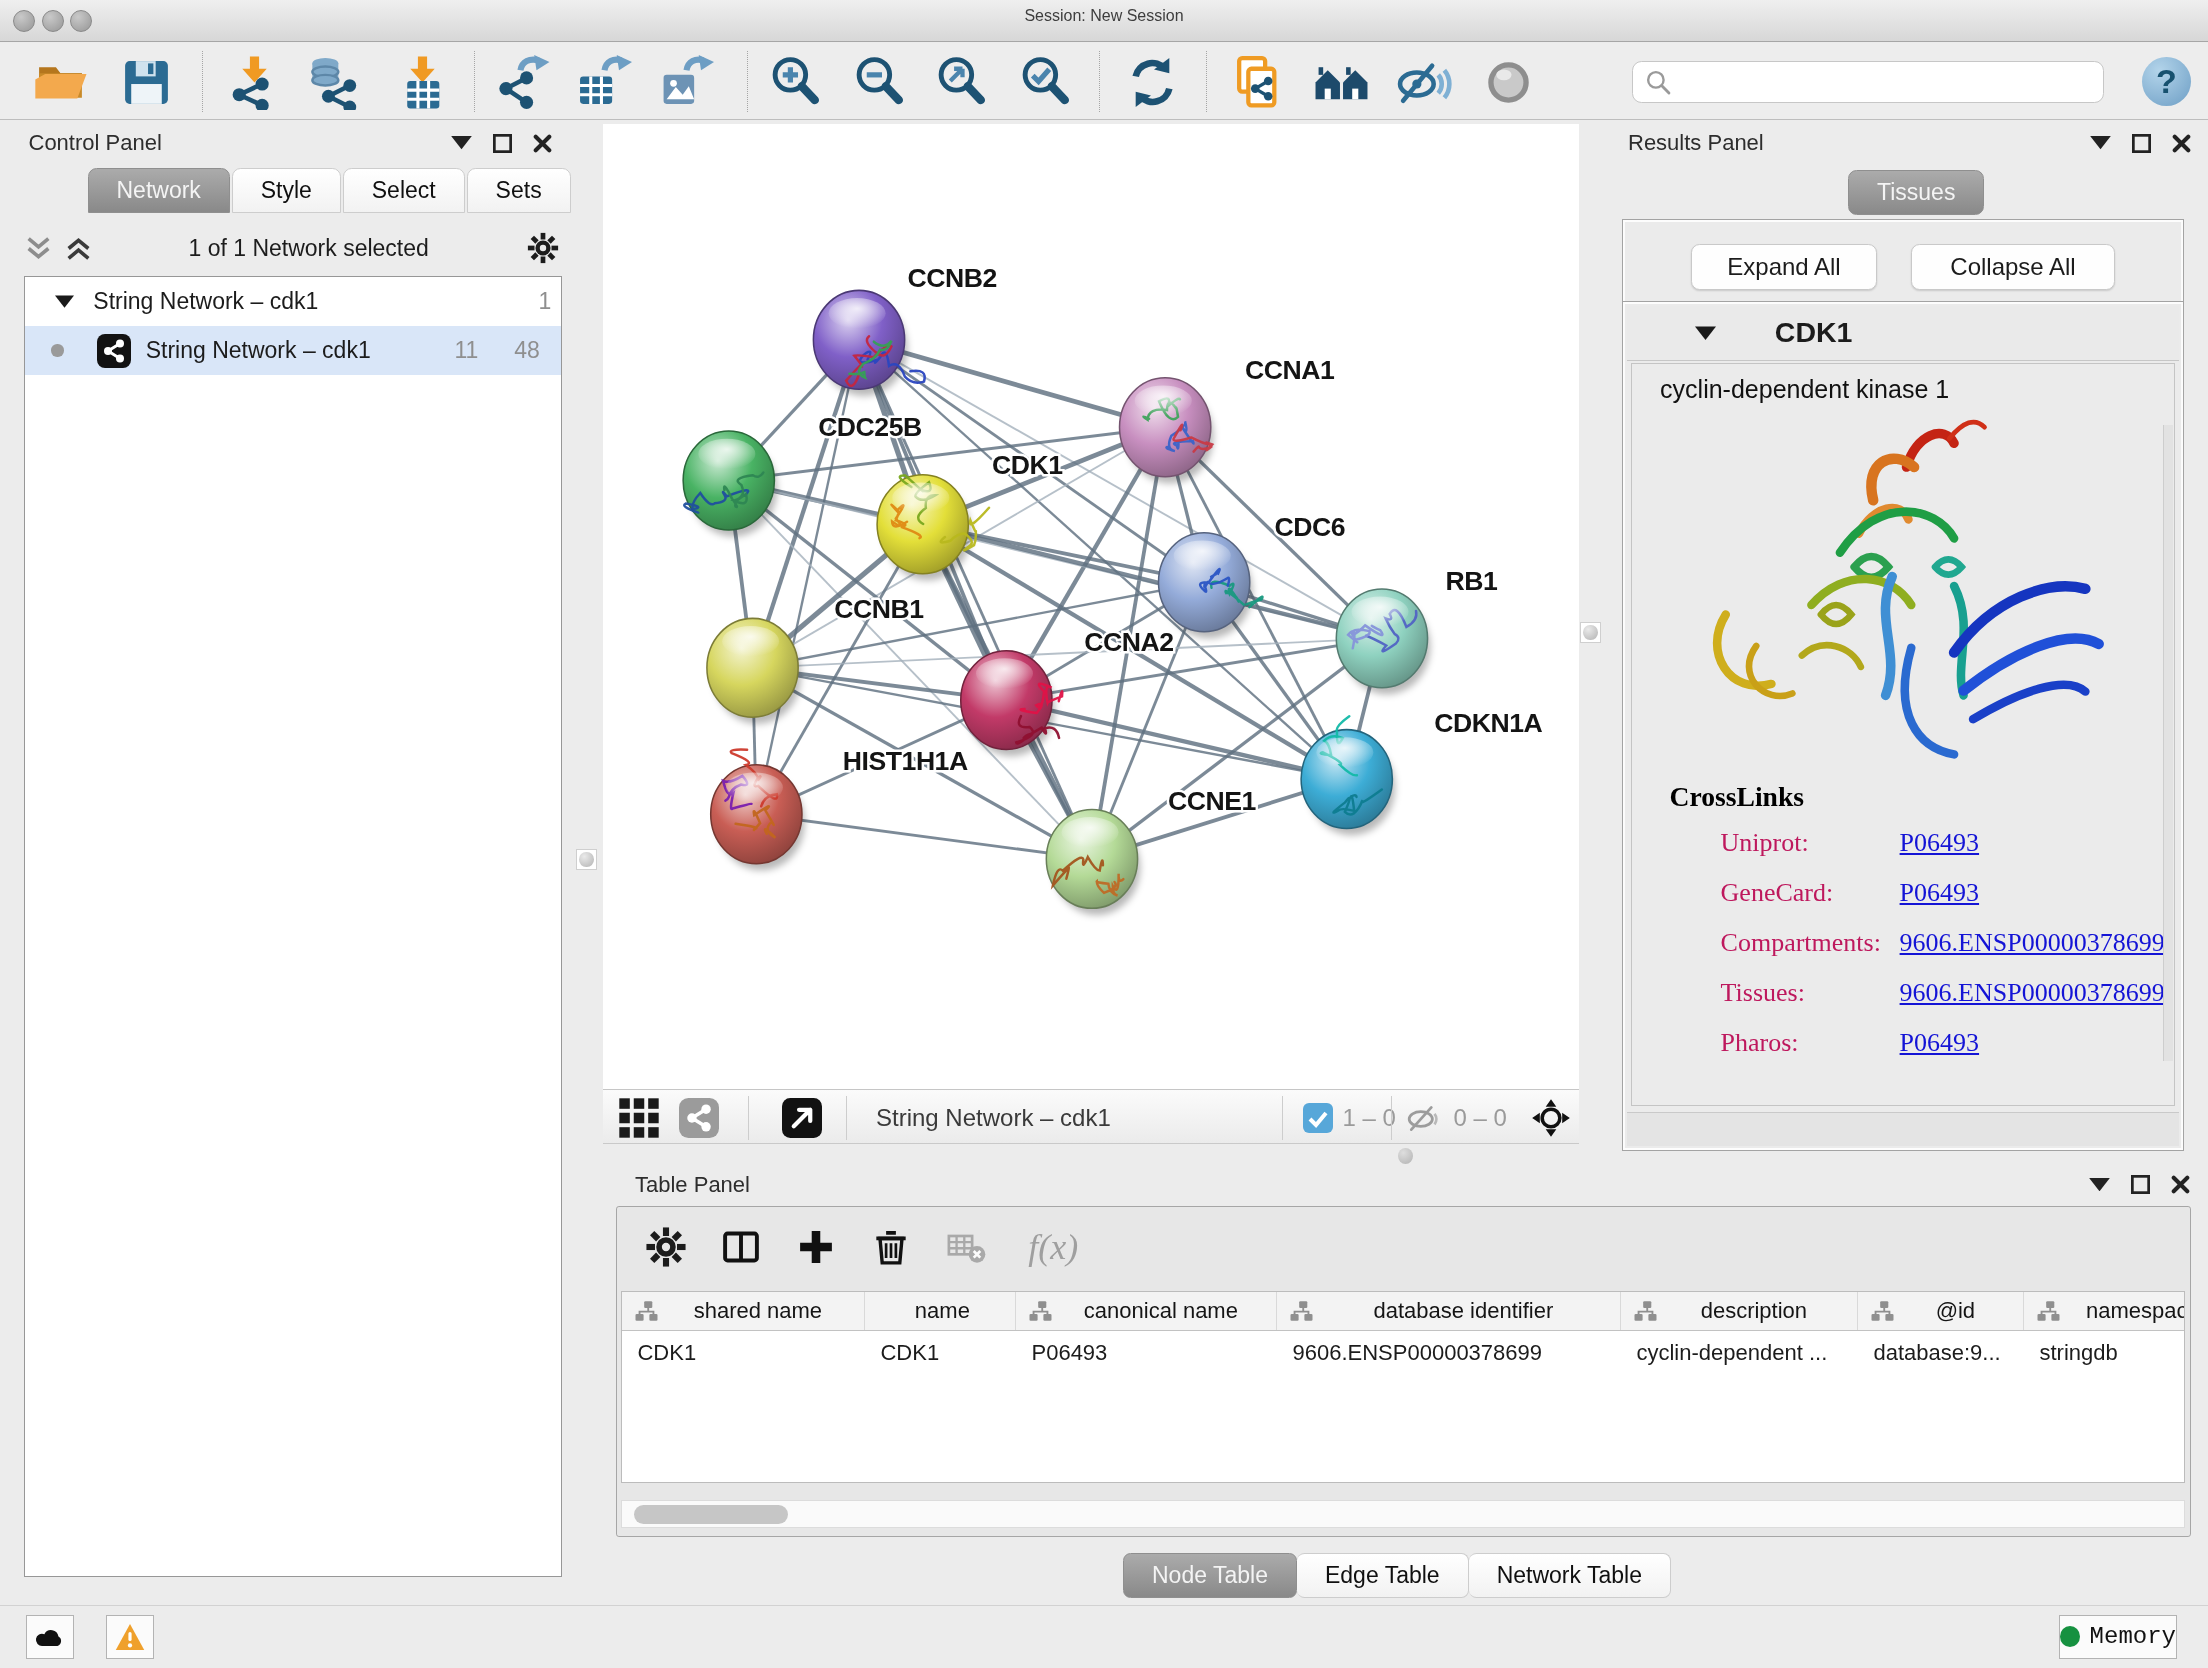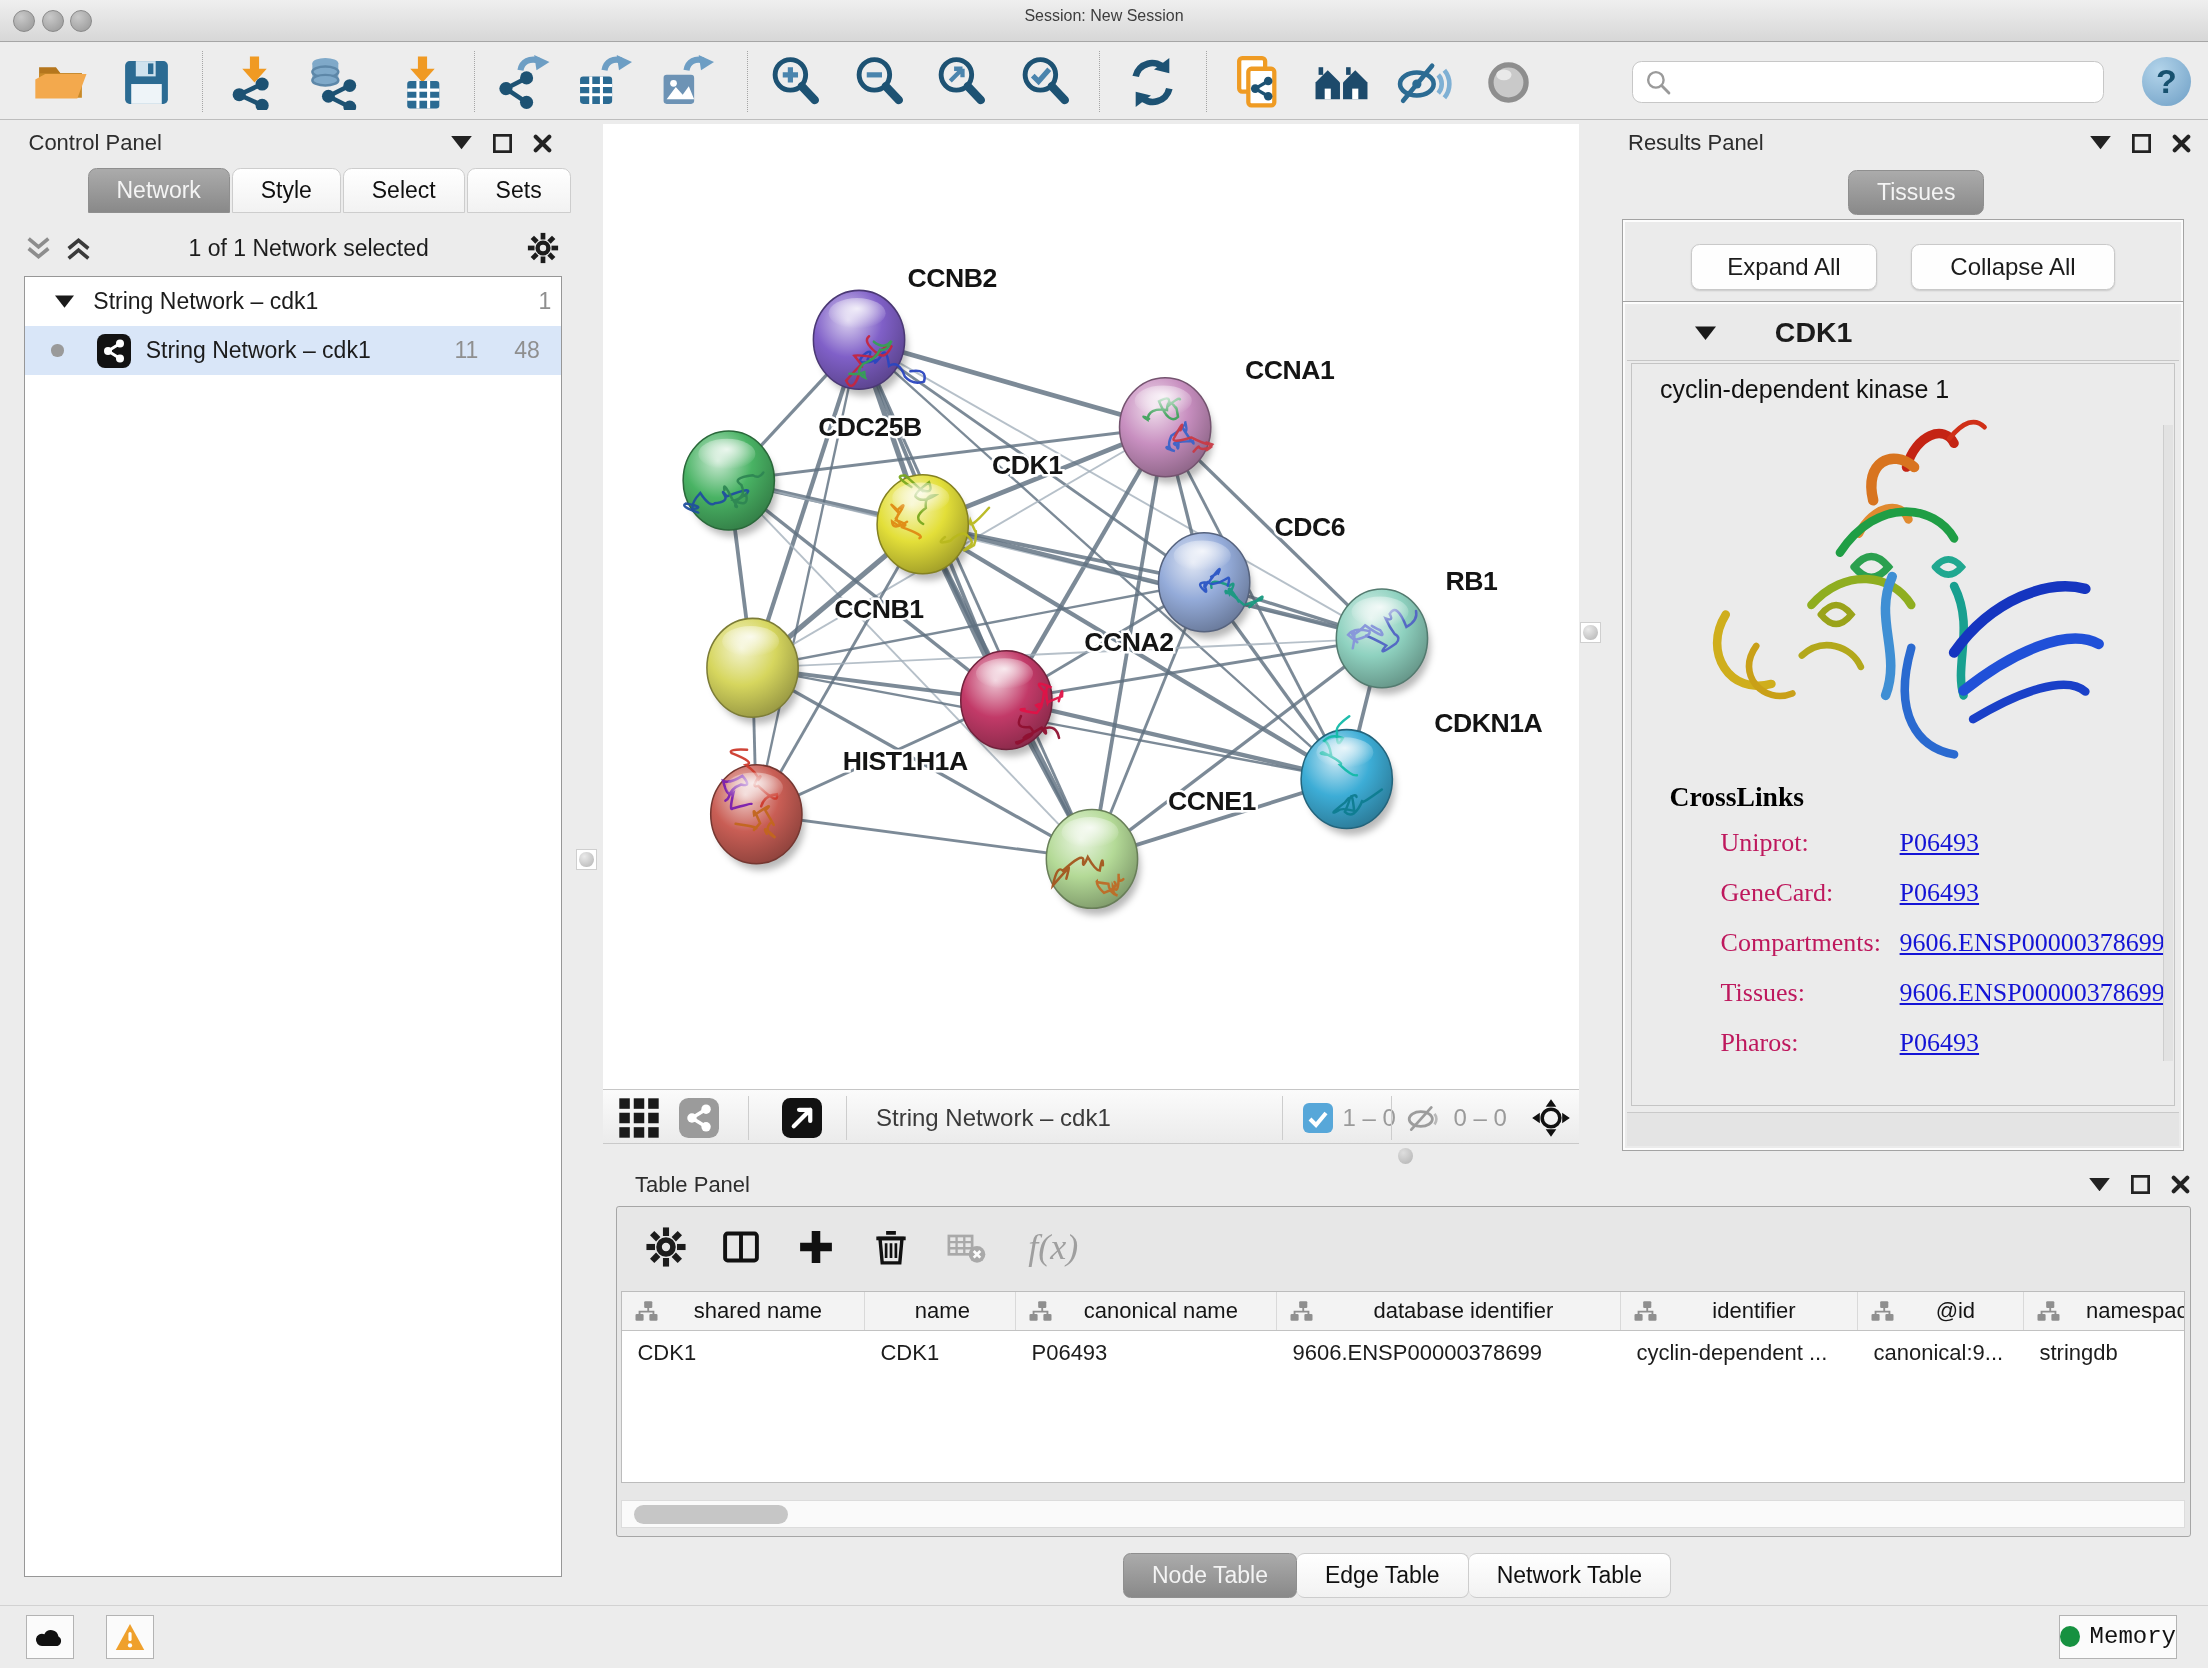--- a/index.html
+++ b/index.html
@@ -787,21 +787,21 @@
             </div>
             <div class="th" style="width: 237px;">
               <svg width="25" height="22" viewBox="0 0 21 19">
                 <g fill="#8f8f8f">
                   <rect x="8.5" y="1" width="7" height="6" rx="1"></rect>
                   <rect x="1" y="12" width="7" height="6" rx="1"></rect>
                   <rect x="13" y="12" width="7" height="6" rx="1"></rect>
                 </g>
                 <path d="M12 7 v3 M4.5 12 v-2 h12 v2" stroke="#8f8f8f" stroke-width="1.6" fill="none"></path>
               </svg>
-              <span>identifier</span>
+              <span>description</span>
             </div>
             <div class="th" style="width: 166px;">
               <svg width="25" height="22" viewBox="0 0 21 19">
                 <g fill="#8f8f8f">
                   <rect x="8.5" y="1" width="7" height="6" rx="1"></rect>
                   <rect x="1" y="12" width="7" height="6" rx="1"></rect>
                   <rect x="13" y="12" width="7" height="6" rx="1"></rect>
                 </g>
                 <path d="M12 7 v3 M4.5 12 v-2 h12 v2" stroke="#8f8f8f" stroke-width="1.6" fill="none"></path>
               </svg>
@@ -818,21 +818,21 @@
               </svg>
               <span>namespace</span>
             </div>
           </div>
         <div class="trdata" id="trow">
             <div class="td" style="width: 243px;">CDK1</div>
             <div class="td" style="width: 151px;">CDK1</div>
             <div class="td" style="width: 261px;">P06493</div>
             <div class="td" style="width: 344px;">9606.ENSP00000378699</div>
             <div class="td" style="width: 237px;">cyclin-dependent ...</div>
-            <div class="td" style="width: 166px;">canonical:9...</div>
+            <div class="td" style="width: 166px;">database:9...</div>
             <div class="td" style="width: 209px;">stringdb</div>
           </div>
       </div>
       <div class="strack">
           <div class="sthumb"></div>
         </div>
     </div>
     <div class="btabs">
       <div class="tab sel">Node Table</div>
       <div class="tab">Edge Table</div>

